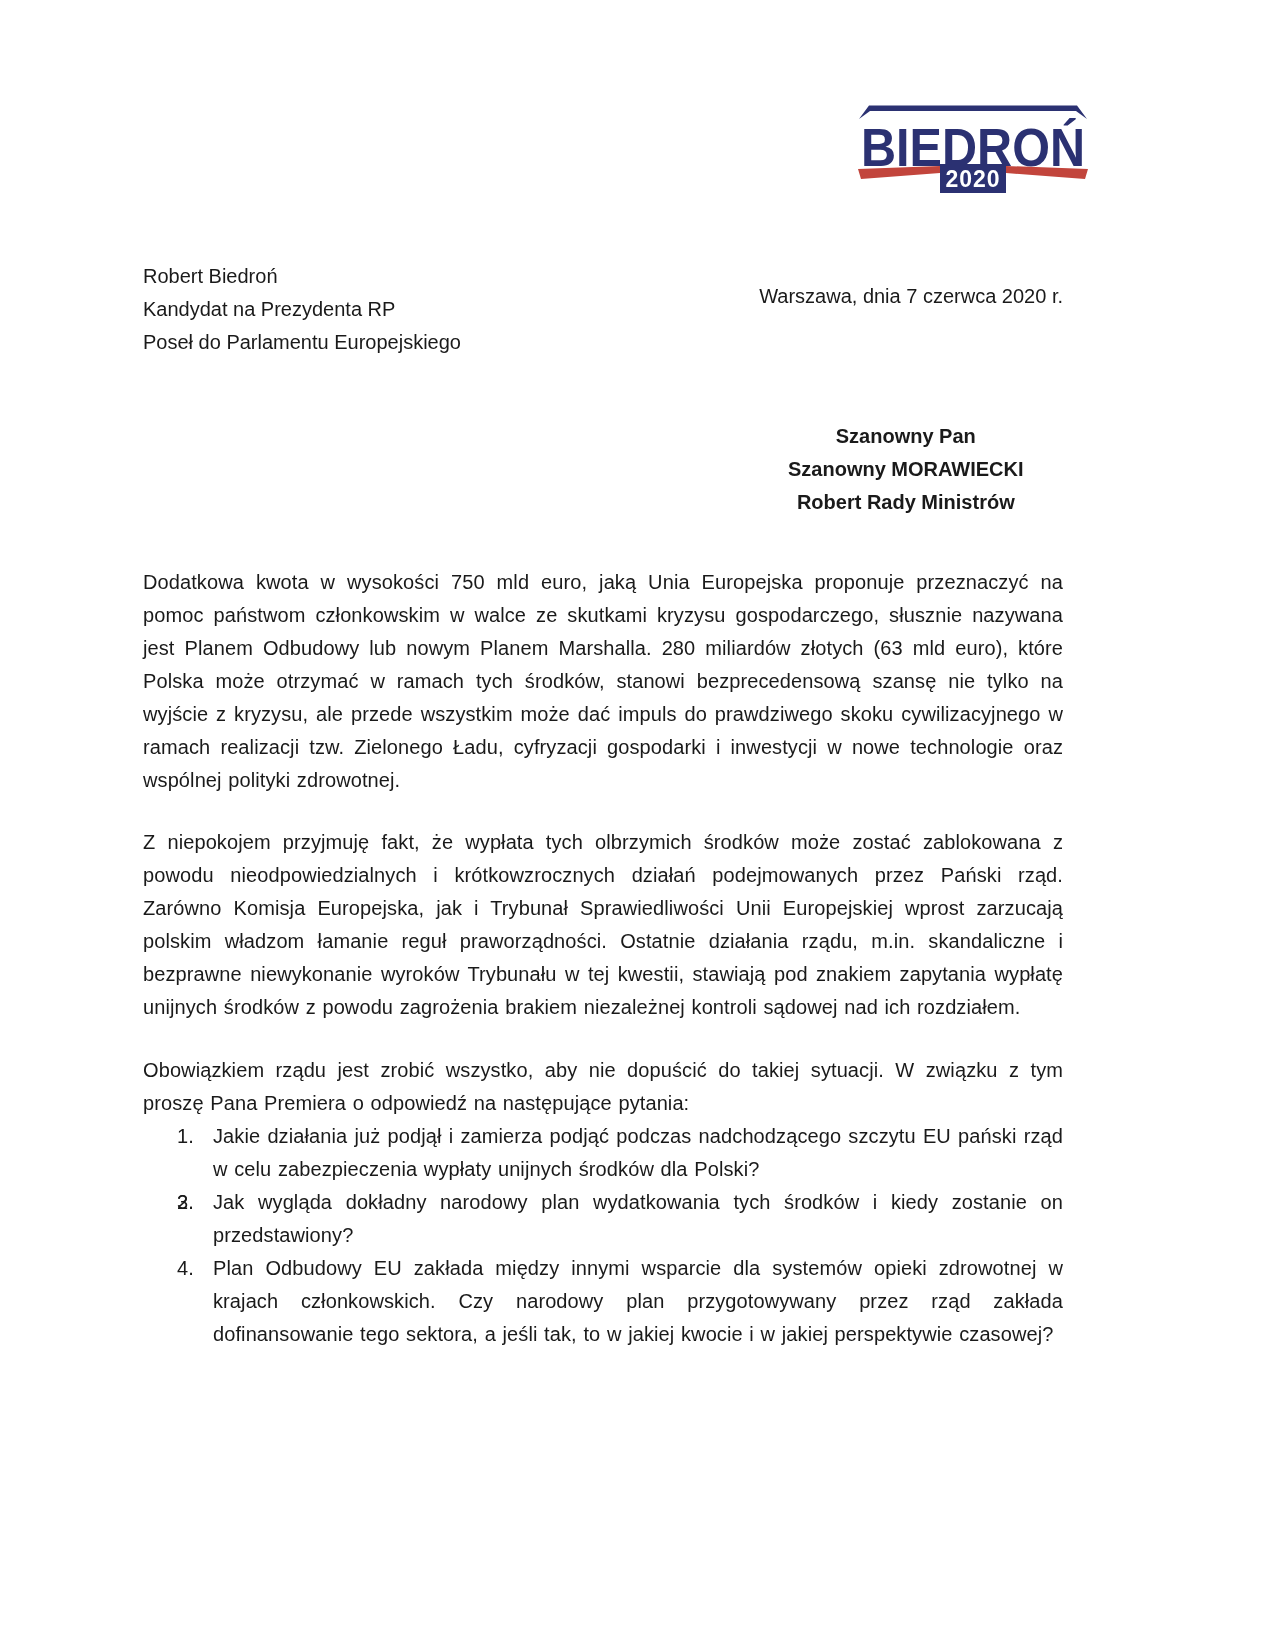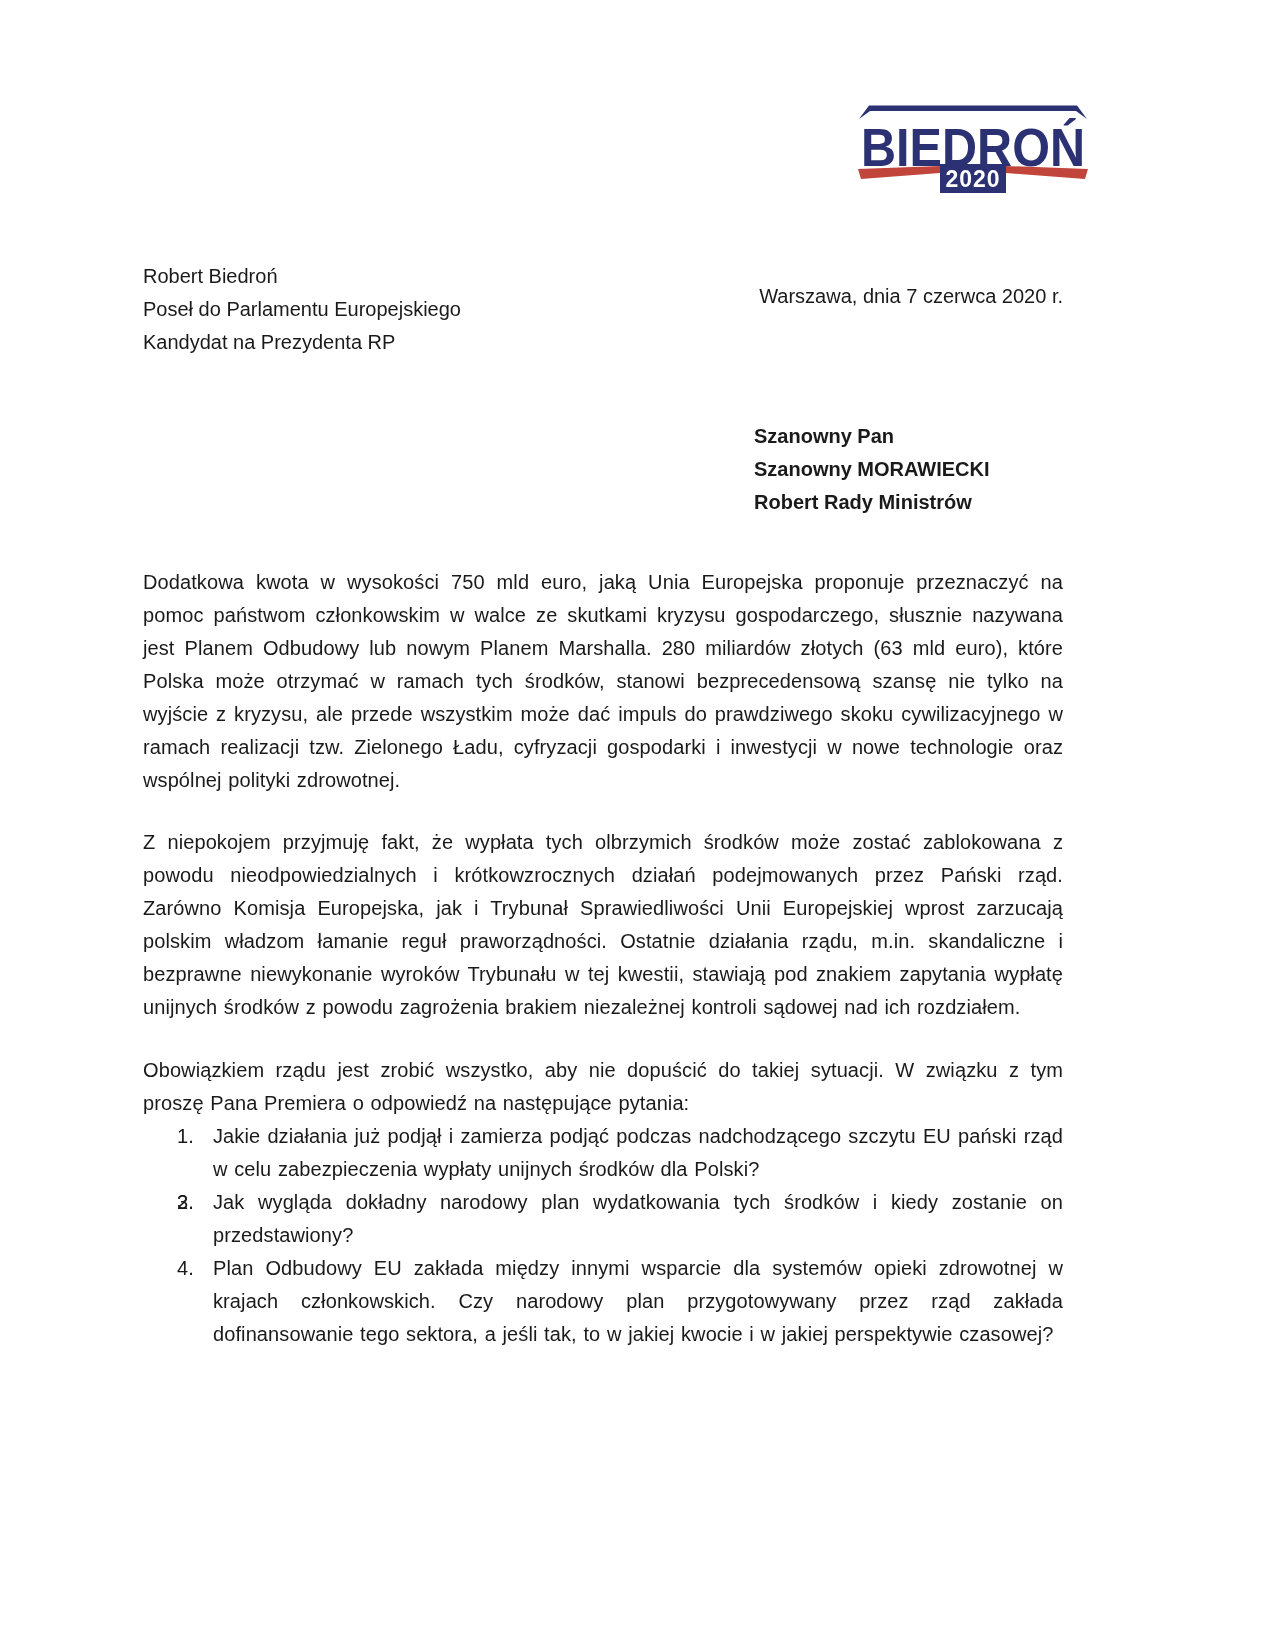--- a/index.html
+++ b/index.html
@@ -22,21 +22,21 @@
   .logo .navy { fill:var(--navy); }
   .logo .red  { fill:var(--red); }
   .logo .wordmark { fill:var(--navy); font-family:"Liberation Sans",sans-serif; font-weight:700; }
   .logo .yeartext { fill:#ffffff; font-family:"Liberation Sans",sans-serif; font-weight:700; letter-spacing:1px; }
   
   .date-line {
     position:absolute; left:143px; top:238px; width:920px;
     text-align:right; white-space:nowrap;margin-top:42px;
   }
   .sender { position:absolute; left:143px; top:260px; }
-  .recipient { position:absolute; left:754px; top:420px; font-weight:700; }
+  .recipient { position:absolute; left:788px; top:420px; font-weight:700;text-align:center; }
   
   .body-text {
     position:absolute; left:143px; top:566px; width:920px;
     text-align:justify;
     word-spacing:1px;
     letter-spacing:0.1px;
   }
   .body-text p.p1 { margin-bottom:29px; }
   .body-text p.p2 { margin-bottom:30px; }
   .body-text p.p3 { margin-bottom:0; }
@@ -61,22 +61,22 @@
       <path class="red" d="M148,66 L230,69 L227,79 L148,73 Z"></path>
       <rect class="navy" x="82" y="64" width="66" height="29"></rect>
       <text class="yeartext" x="115" y="87" text-anchor="middle" font-size="23">2020</text>
     </svg>
   </div>
 
   <div class="date-line">Warszawa, dnia 7 czerwca 2020 r.</div>
 
   <div class="sender">
     <div>Robert Biedroń</div>
+    <div>Kandydat na Prezydenta RP</div>
     <div>Poseł do Parlamentu Europejskiego</div>
-    <div>Kandydat na Prezydenta RP</div>
   </div>
 
   <div class="recipient">
     <div>Szanowny Pan</div>
     <div>Szanowny MORAWIECKI</div>
     <div>Robert Rady Ministrów</div>
   </div>
 
   <div class="body-text">
     <p class="p1">Dodatkowa kwota w wysokości 750 mld euro, jaką Unia Europejska proponuje przeznaczyć na pomoc państwom członkowskim w walce ze skutkami kryzysu gospodarczego, słusznie nazywana jest Planem Odbudowy lub nowym Planem Marshalla. 280 miliardów złotych (63 mld euro), które Polska może otrzymać w ramach tych środków, stanowi bezprecedensową szansę nie tylko na wyjście z kryzysu, ale przede wszystkim może dać impuls do prawdziwego skoku cywilizacyjnego w ramach realizacji tzw. Zielonego Ładu, cyfryzacji gospodarki i inwestycji w nowe technologie oraz wspólnej polityki zdrowotnej.</p>

